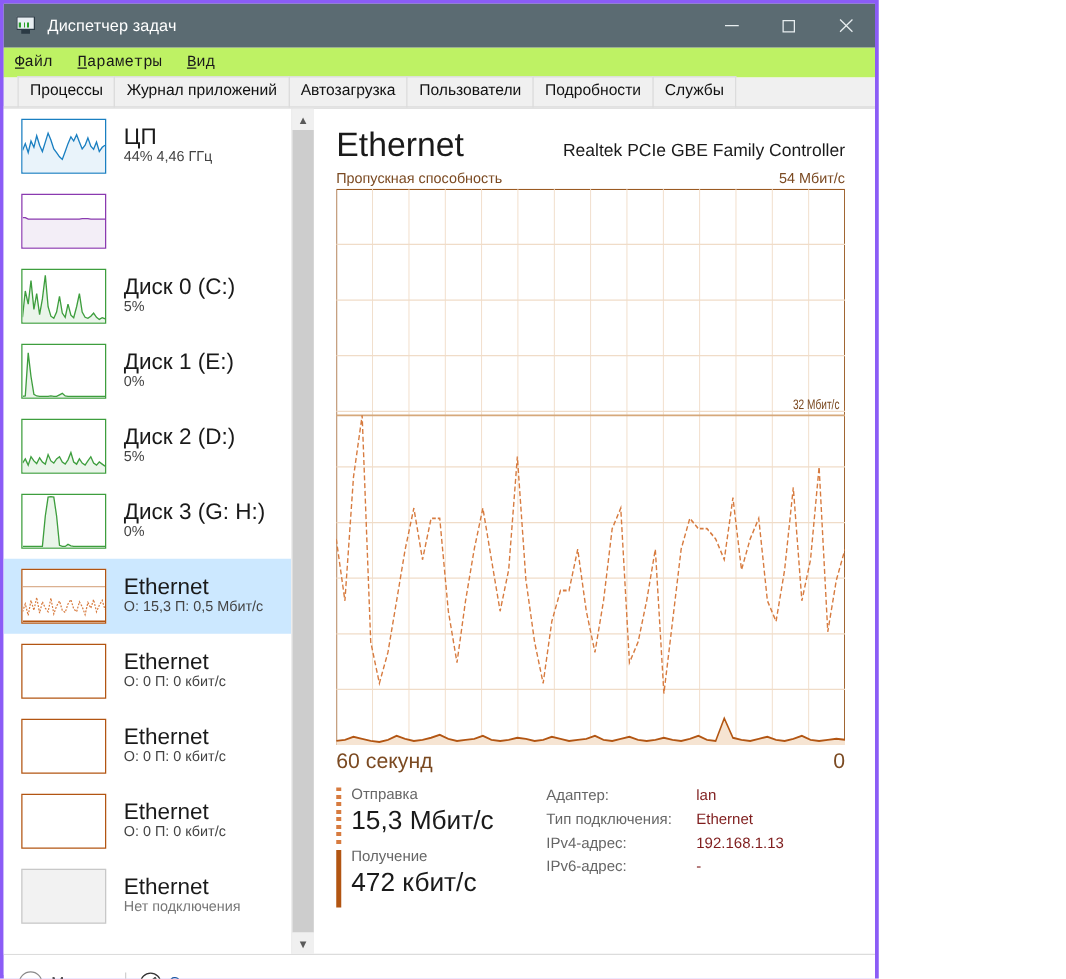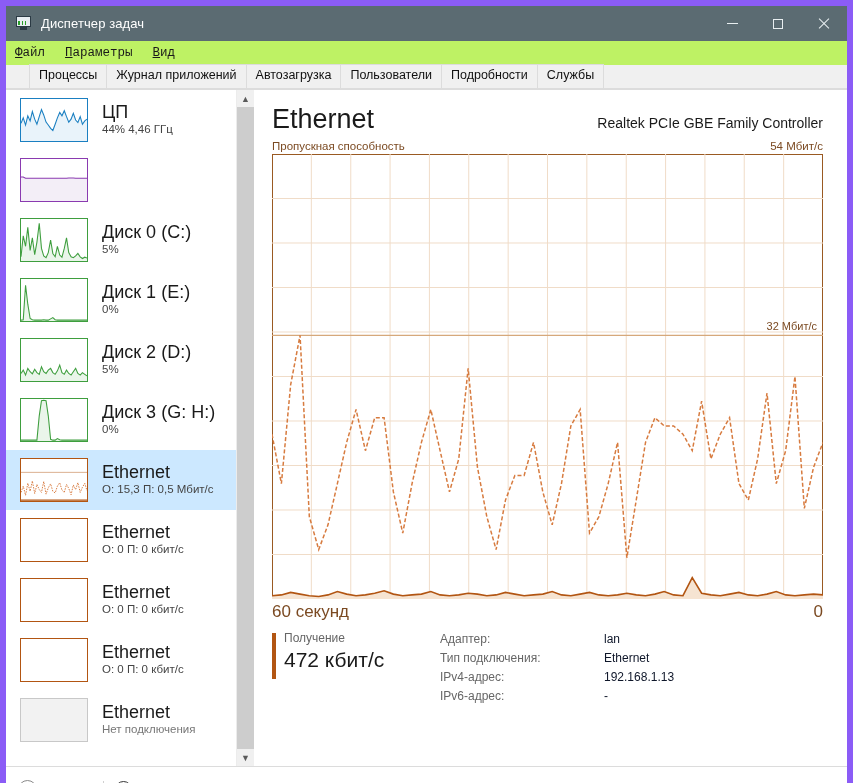--- a/index.html
+++ b/index.html
@@ -2,22 +2,22 @@
 <html><head>
 <meta charset="utf-8">
 <style>
   html,body{margin:0;padding:0;}
   body{
     width:853px;height:783px;overflow:hidden;
     font-family:"Liberation Sans", sans-serif;
     background:#ffffff;color:#000;
     -webkit-font-smoothing:antialiased;
   }
-  .window{position:relative;width:853px;height:783px;background:#fff;
-          border:6px solid #8b5cf6;box-sizing:border-box;}
+  .window{position:relative;width:703px;height:783px;background:#fff;
+          border:3px solid #8b5cf6;box-sizing:border-box;}
 
   
   .titlebar{height:35px;background:#5b6b72;display:flex;align-items:center;
             position:relative;}
   .tb-icon{width:18px;height:16px;margin-left:9px;position:relative;flex:0 0 auto;}
   .tb-icon .mon{position:absolute;left:1px;top:0;width:15px;height:11px;
        background:#e8eef2;border:1px solid #2b3a44;box-sizing:border-box;}
   .tb-icon .mon:after{content:"";position:absolute;left:1px;top:4px;width:11px;height:4px;
        background:linear-gradient(90deg,#2aa02a 0 2px,transparent 2px 4px,#2aa02a 4px 5px,
        transparent 5px 7px,#2aa02a 7px 8px,transparent 8px 11px);}
@@ -34,21 +34,21 @@
   .glyph-close:before{transform:rotate(45deg);} .glyph-close:after{transform:rotate(-45deg);}
 
   
   .menubar{height:24px;background:#bef264;display:flex;align-items:center;padding-left:9px;
            font-size:12.5px;color:#1a1a1a;font-family:Liberation Mono, monospace;}
   .menu-item{margin-right:20px;cursor:default;}
   .menu-item u{text-decoration:underline;}
 
   
   .tabstrip{height:24px;background:#f0f0f0;display:flex;align-items:flex-end;
-            padding-left:23px;border-bottom:1px solid #dcdcdc;position:relative;}
+            padding-left:11px;border-bottom:1px solid #dcdcdc;position:relative;}
   .tab{font-size:12.5px;padding:3px 9px 4px 9px;border:1px solid #dcdcdc;
        border-bottom:none;background:#f0f0f0;color:#111;margin-right:-1px;height:17px;
        box-sizing:content-box;white-space:nowrap;}
   .tab.active{background:#fff;border-color:#dcdcdc;position:relative;z-index:2;
               height:19px;margin-bottom:-1px;}
   .tabstrip:after{content:"";position:absolute;left:0;right:0;bottom:0;height:1px;background:#dcdcdc;}
 
   
   .content{display:flex;height:676px;background:#fff;}
   .sidebar{width:230px;position:relative;overflow:hidden;background:#fff;}
@@ -89,21 +89,21 @@
   .stat-col{width:150px;}
   .stat-block{position:relative;padding-left:12px;margin-bottom:6px;}
   .stat-bar{position:absolute;left:0;top:3px;width:4px;height:46px;}
   .stat-bar.dotted{background:repeating-linear-gradient(to bottom,#d77b3f 0 3px,transparent 3px 6px);}
   .stat-bar.solid{background:#b25512;}
   .stat-label{font-size:12px;color:#666;line-height:16px;}
   .stat-value{font-size:21px;color:#1a1a1a;line-height:28px;}
   .info-table{margin-left:18px;font-size:12px;line-height:19px;}
   .info-row{display:flex;}
   .info-key{width:120px;color:#666;}
-  .info-val{color:#0f172a;margin-left:44px;}
+  .info-val{color:#7f1d1d;}
 
   
   .footer{height:44px;border-top:1px solid #dcdcdc;background:#fff;display:flex;
           align-items:center;padding-left:12px;}
   .less-btn{display:flex;align-items:center;font-size:12.5px;color:#1a1a1a;}
   .circle-ico{width:17px;height:17px;border-radius:50%;border:1px solid #8a8a8a;
       display:flex;align-items:center;justify-content:center;font-size:8px;color:#4a4a4a;
       margin-right:7px;}
   .divider{width:1px;height:17px;background:#d0d0d0;margin:0 11px;}
   .res-link{display:flex;align-items:center;font-size:12.5px;color:#1450a0;}
@@ -319,20 +319,25 @@
       </div>
 
       <div class="axis-row">
         <span>60 секунд</span>
         <span>0</span>
       </div>
 
       <div class="stats">
         <div class="stat-col">
           <div class="stat-block">
+            <div class="stat-bar dotted"></div>
+            <div class="stat-label">Отправка</div>
+            <div class="stat-value">15,3 Мбит/с</div>
+          </div>
+          <div class="stat-block">
             <div class="stat-bar solid"></div>
             <div class="stat-label">Получение</div>
             <div class="stat-value">472 кбит/с</div>
           </div>
         </div>
         <div class="info-table" id="info-table">
             <div class="info-row">
               <div class="info-key">Адаптер:</div>
               <div class="info-val">lan</div>
             </div>

